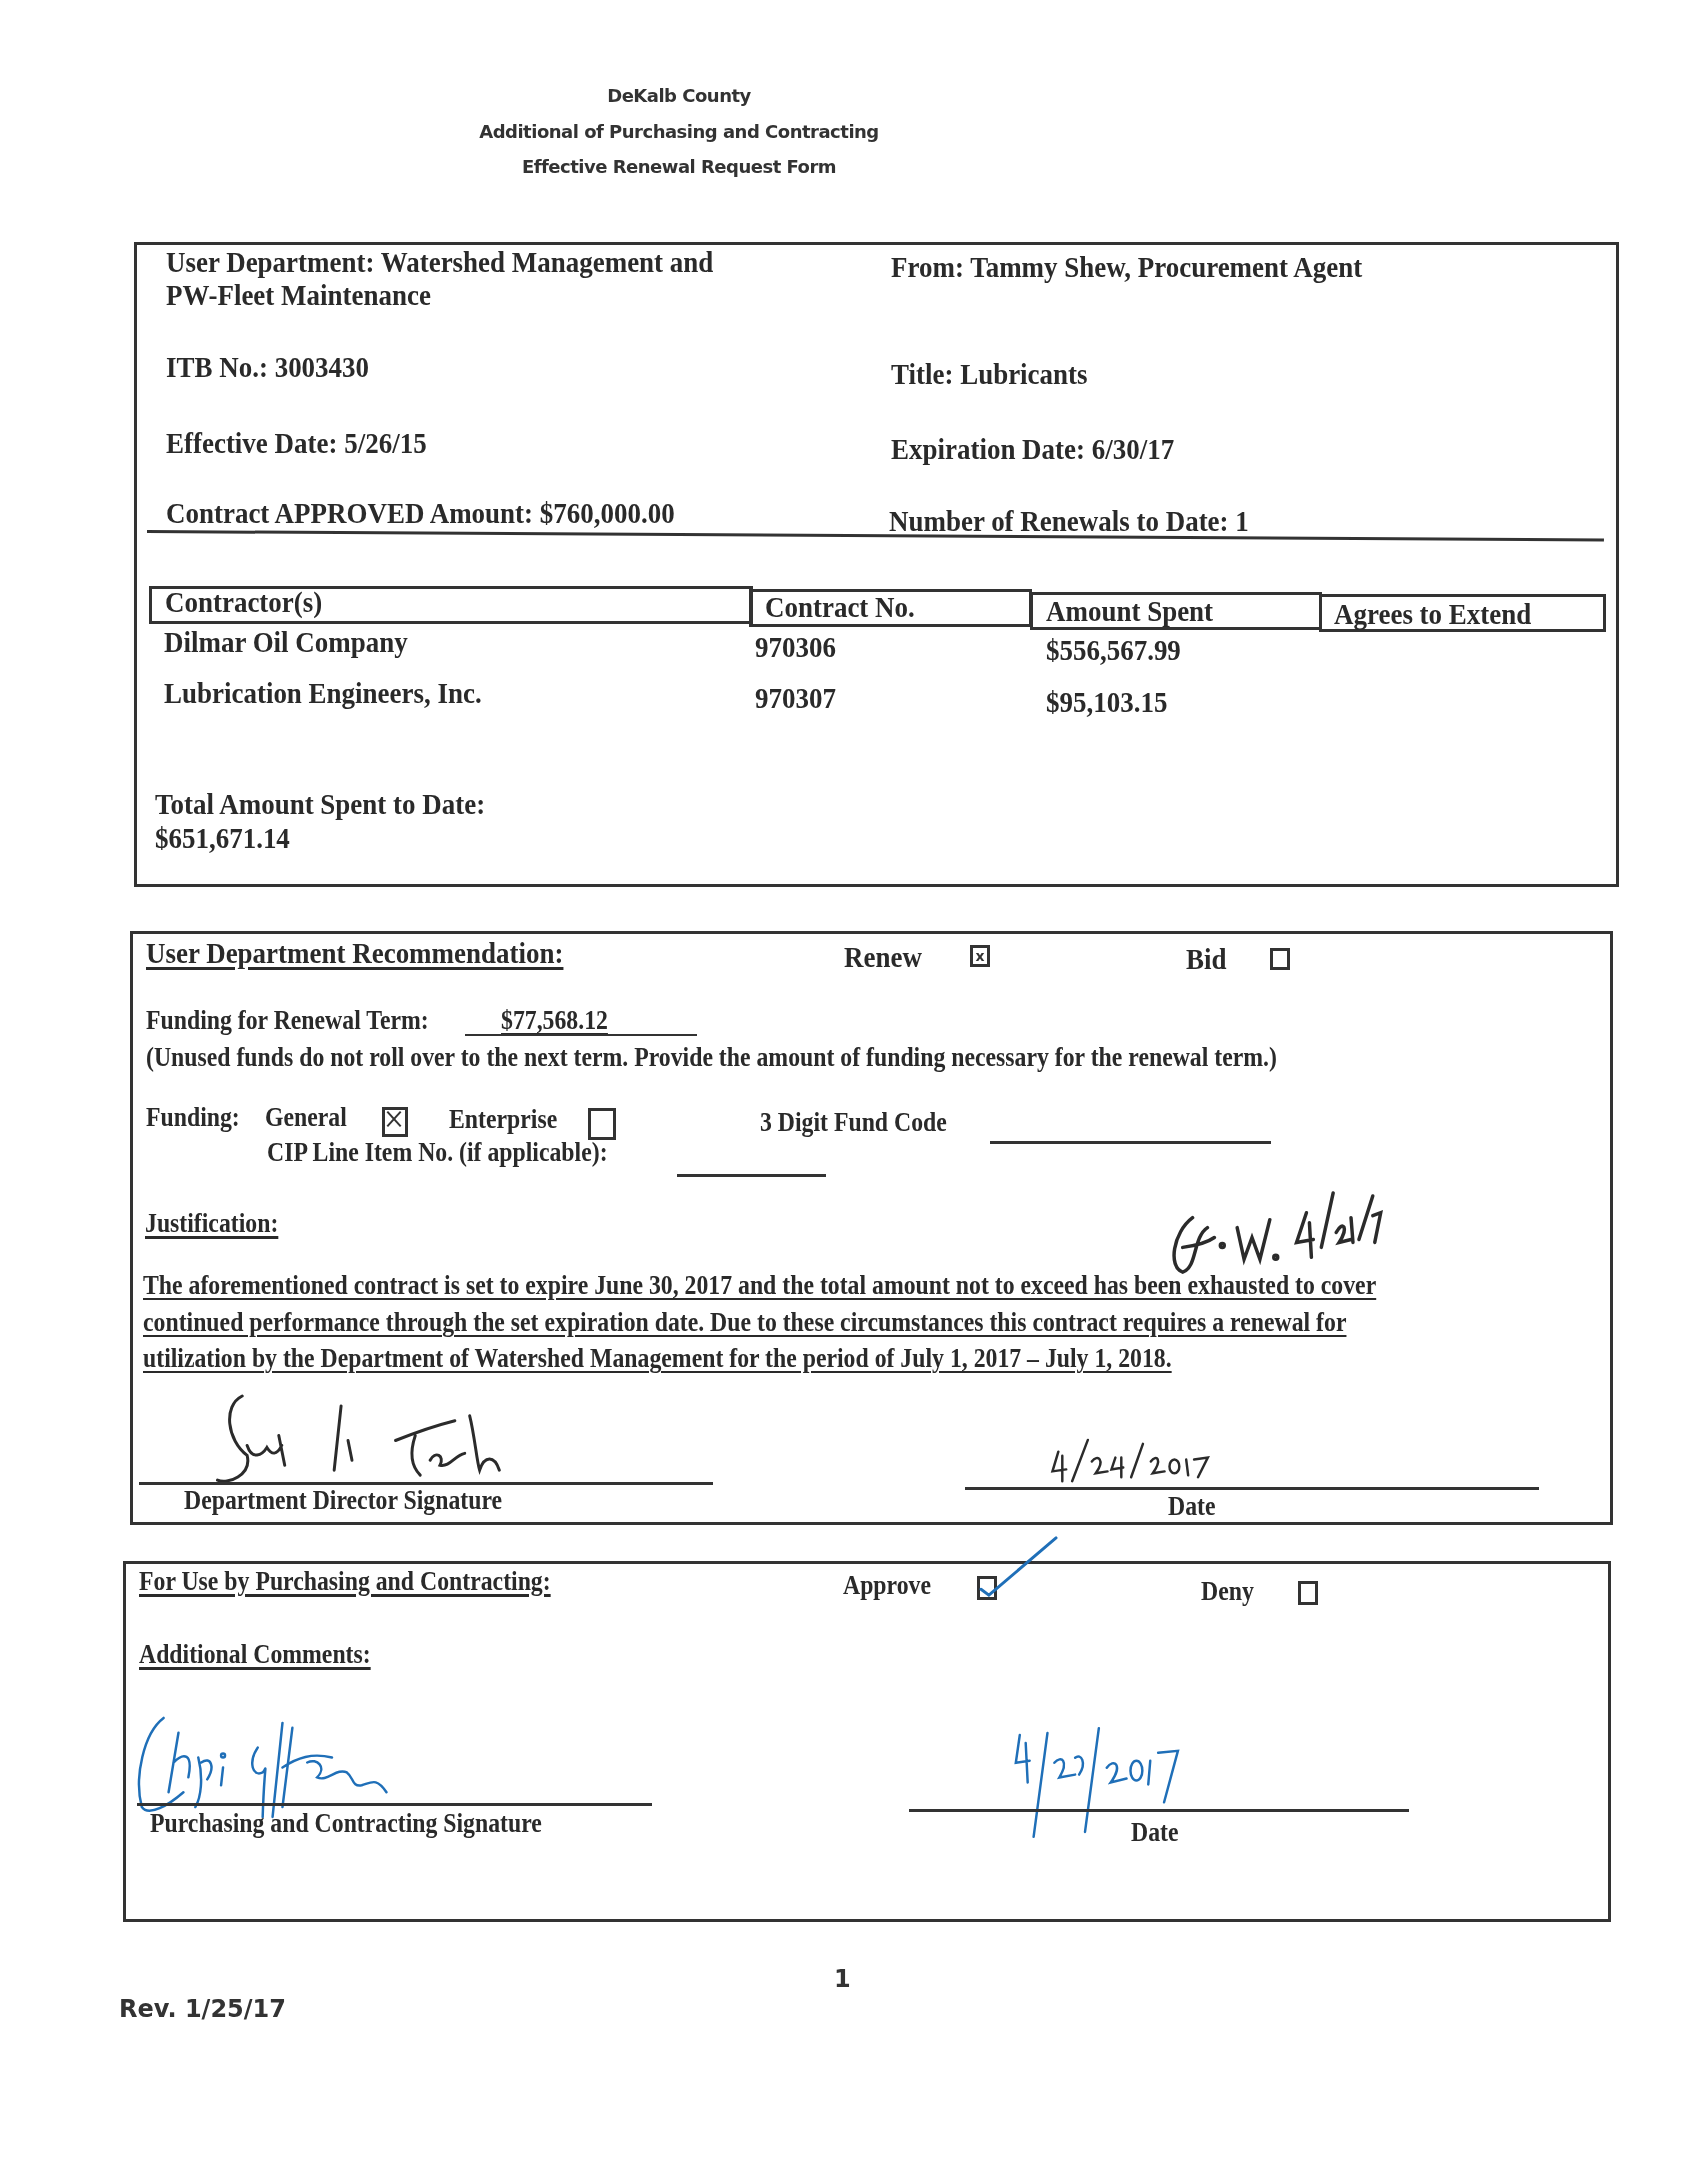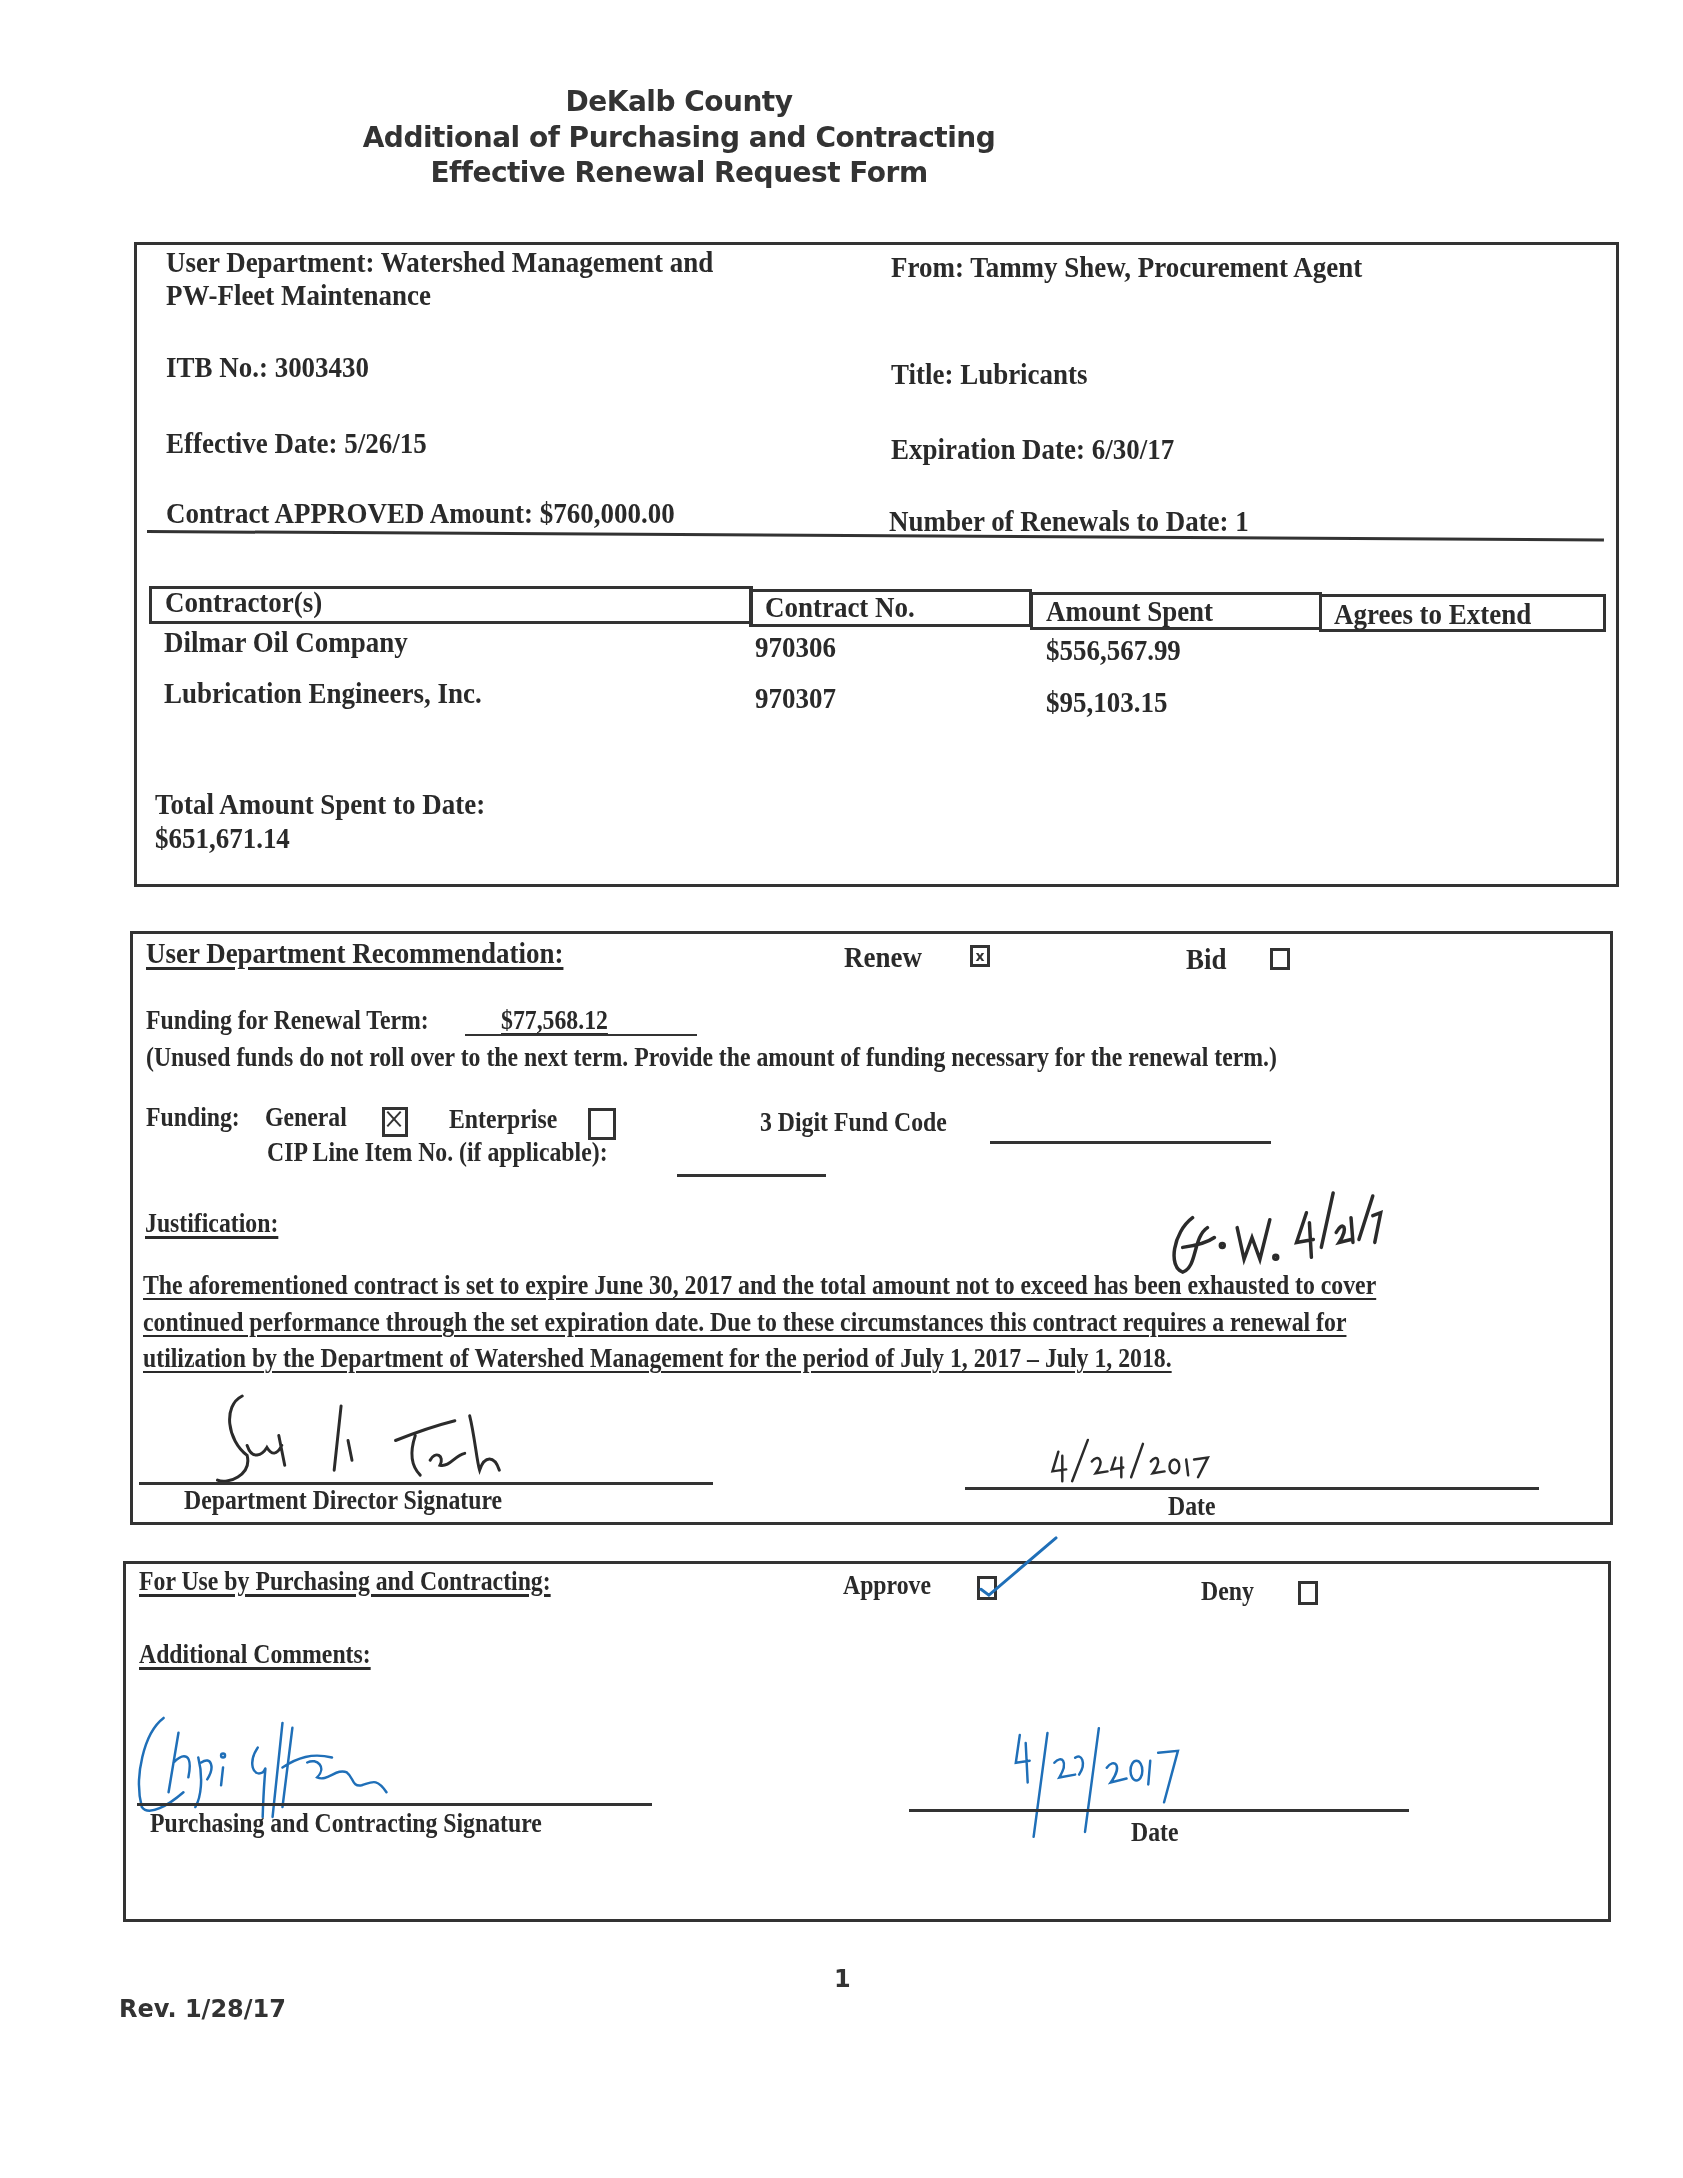--- a/index.html
+++ b/index.html
@@ -1,18 +1,18 @@
 <!DOCTYPE html>
 <html><head>
 <meta charset="utf-8">
 <style>
   html, body { margin:0; padding:0; background:#fff; }
   body { width:1683px; height:2178px; position:relative; overflow:hidden; color:#2b2b2b; }
   .abs { position:absolute; }
-  .hdr { font-family:"DejaVu Sans", sans-serif; font-weight:bold; font-size:28px; text-align:center; width:1358px; left:0; letter-spacing:-0.5px; color:#333; }
+  .hdr { font-family:"DejaVu Sans", sans-serif; font-weight:bold; font-size:18px; text-align:center; width:1358px; left:0; letter-spacing:-0.5px; color:#333; }
   .serif { font-family:"Liberation Serif", serif; font-weight:bold; font-size:29px; color:#2a2a2a; white-space:nowrap; transform:scaleX(0.93); transform-origin:left top; }
   .serif-sm { font-family:"Liberation Serif", serif; font-weight:bold; font-size:27px; color:#2a2a2a; white-space:nowrap; transform:scaleX(0.88); transform-origin:left top; }
   .u { text-decoration:underline; text-decoration-thickness:3px; text-underline-offset:4px; }
   .box { position:absolute; border:3px solid #333; box-sizing:border-box; }
   .hline { position:absolute; height:3px; background:#333; }
   .cb { position:absolute; width:20px; height:22px; border:3px solid #333; box-sizing:border-box; font-family:"DejaVu Sans", sans-serif; font-size:16px; font-weight:bold; line-height:16px; text-align:center; color:#333; }
   .cb.x::before, .cb.x::after { content:""; position:absolute; left:-1px; top:8px; width:20px; height:2px; background:#333; }
   .cb.x::before { transform:rotate(48deg); }
   .cb.x::after { transform:rotate(-48deg); }
   .th { position:absolute; border:3px solid #333; box-sizing:border-box; height:38px; }
@@ -167,14 +167,14 @@
     <path d="M108 45 C115 35, 125 42, 112 60 L128 56"></path>
     <ellipse cx="138" cy="48" rx="6" ry="10"></ellipse>
     <path d="M152 38 L150 62"></path>
     <path d="M160 30 L180 28 L166 80"></path>
   </g>
 </svg>
 <div class="hline" style="left:909px; top:1809px; width:500px; height:3px;"></div>
 <div class="abs serif-sm" style="left:1131px; top:1817px;">Date</div>
 
 <div class="abs foot" style="left:834px; top:1965px;">1</div>
-<div class="abs foot" style="left:119px; top:1995px;">Rev. 1/28/17</div>
+<div class="abs foot" style="left:119px; top:1995px;">Rev. 1/25/17</div>
 
 
 </body></html>

